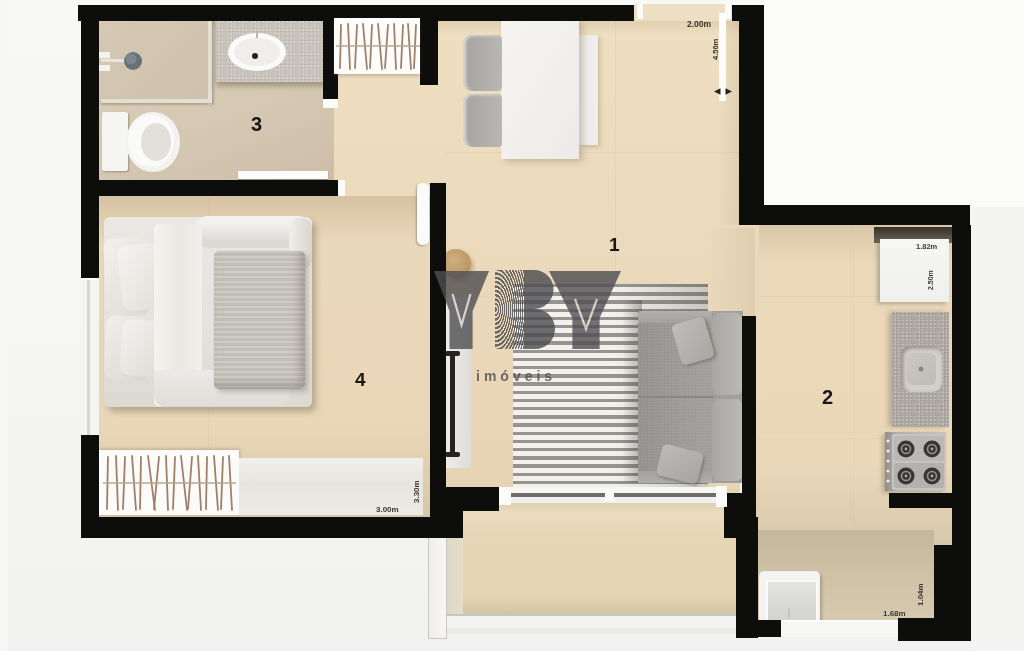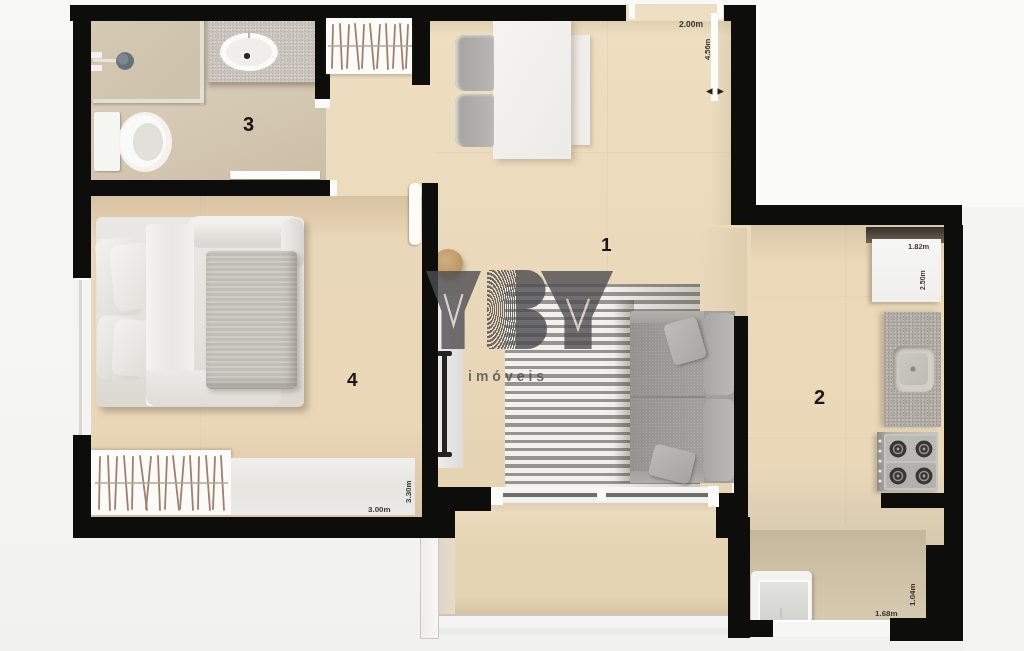--- a/index.html
+++ b/index.html
@@ -1,17 +1,17 @@
 <!DOCTYPE html>
 <html><head>
 <meta charset="utf-8">
 <style>
   html,body{margin:0;padding:0;}
   body{width:1024px;height:651px;overflow:hidden;background:#f6f6f4;font-family:"Liberation Sans", sans-serif;}
-  #plan{position:relative;width:864px;height:651px;}
+  #plan{position:relative;width:864px;height:651px;margin-left:8px;}
   .abs{position:absolute;}
   .wall{position:absolute;background:#0d0d0c;}
 </style>
 </head>
 <body>
 <div id="plan">
 
   <div class="abs" style="left:0;top:0;width:1024px;height:651px;background:linear-gradient(180deg,#f8f8f6 0%,#f5f5f3 60%,#f1f1ef 100%);"></div>
 
   <div class="abs" style="left:756px;top:0;width:268px;height:207px;background:#fbfbfa;"></div>

